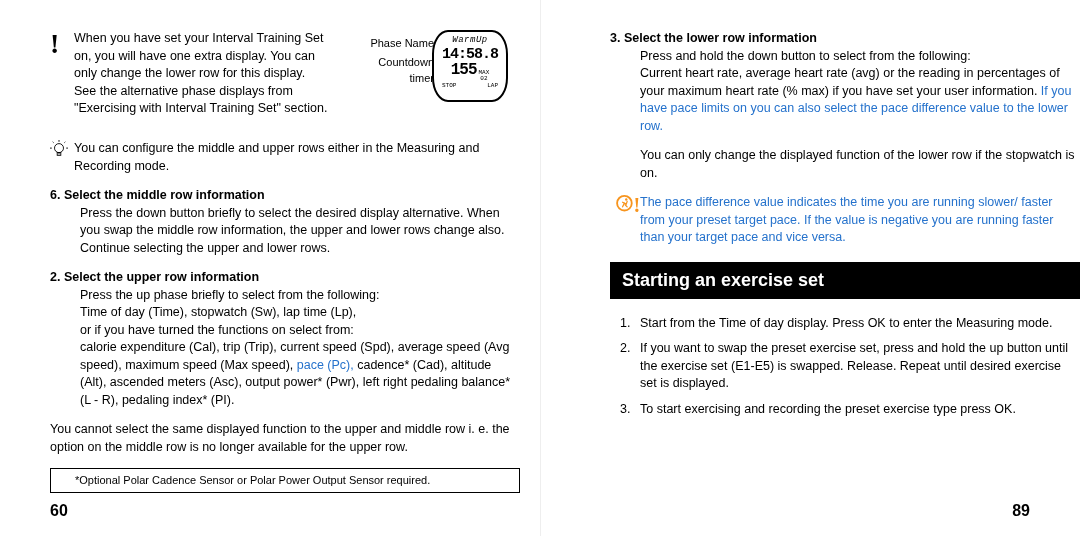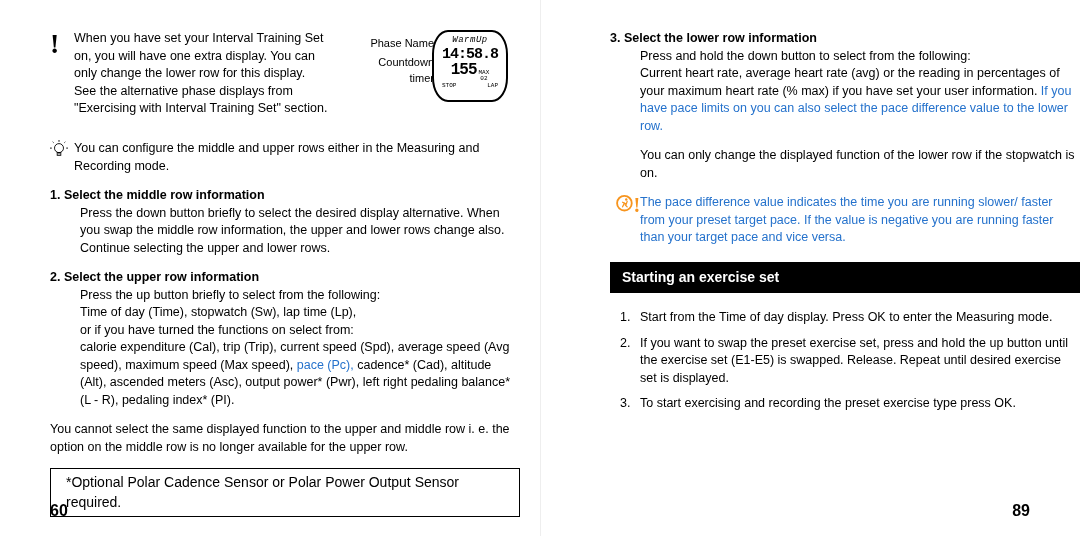--- a/index.html
+++ b/index.html
@@ -50,30 +50,30 @@
   .circ-excl {
     width: 24px; height: 24px;
   }
   .bold { font-weight: bold; }
   .blue { color: #2572cc; }
   .section-head {
     background: #000;
     color: #fff;
     padding: 6px 12px;
     font-weight: bold;
-    font-size: 14px;
+    font-size: 18px;
     margin: 15px 0 16px 0;
   }
   ol.steps { list-style: none; padding-left: 30px; }
   ol.steps li { margin-bottom: 8px; position: relative; }
   ol.steps li .num { position: absolute; left: -20px; }
   .footnote-box {
     border: 1px solid #000;
-    padding: 4px 15px;
-    font-size: 14px;
+    padding: 4px 24px;
+    font-size: 11px;
     margin-top: 10px;
   }
   .page-num {
     position: absolute;
     bottom: 14px;
     font-size: 16px;
     font-weight: bold;
   }
   .page-num-left { left: 50px; }
   .page-num-right { right: 50px; }
@@ -156,28 +156,28 @@
           <line x1="18" y1="9" x2="20" y2="9" stroke="#000"></line>
           <line x1="4" y1="3" x2="3" y2="2" stroke="#000"></line>
           <line x1="16" y1="3" x2="17" y2="2" stroke="#000"></line>
           <rect x="8" y="14" width="4" height="3" fill="none" stroke="#000"></rect>
         </svg>
     </span>
     <span>You can configure the middle and upper rows either in the Measuring and Recording mode.</span>
   </div>
 
   <div class="para">
-    <div class="bold">1. Select the middle row information</div>
+    <div class="bold">6. Select the middle row information</div>
     <div class="sub-indent">Press the down button briefly to select the desired display alternative. When you swap the middle row information, the upper and lower rows change also. Continue selecting the upper and lower rows.</div>
   </div>
 
   <div class="para">
     <div class="bold">2. Select the upper row information</div>
     <div class="sub-indent">
-      <div>Press the up button briefly to select from the following:</div>
+      <div>Press the up phase briefly to select from the following:</div>
       <div>Time of day (Time), stopwatch (Sw), lap time (Lp),</div>
       <div>or if you have turned the functions on select from:</div>
       <div>
         <span>calorie expenditure (Cal), trip (Trip), current speed (Spd), average speed (Avg speed), maximum speed (Max speed), </span><span class="blue">pace (Pc),</span><span> cadence* (Cad), altitude (Alt), ascended meters (Asc), output power* (Pwr), left right pedaling balance* (L - R), pedaling index* (PI).</span>
       </div>
     </div>
   </div>
 
   <div class="para">You cannot select the same displayed function to the upper and middle row i. e. the option on the middle row is no longer available for the upper row.</div>
 

